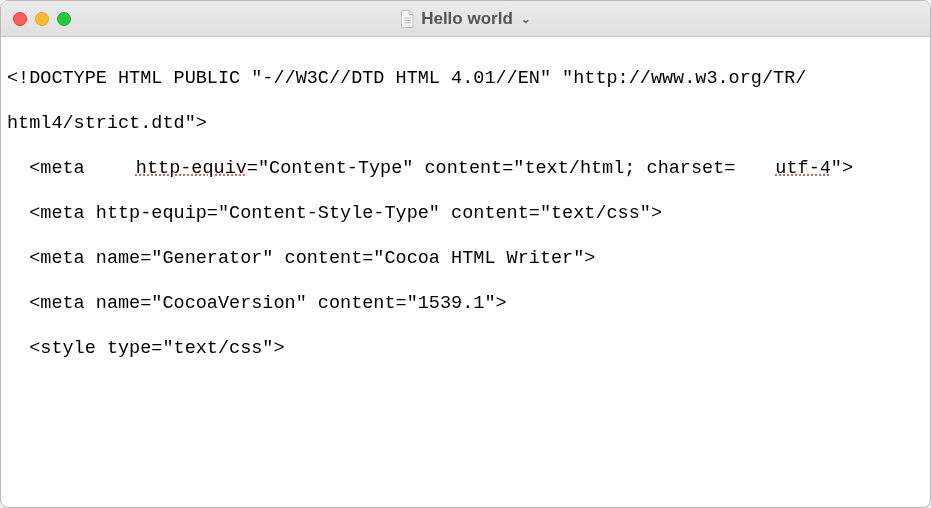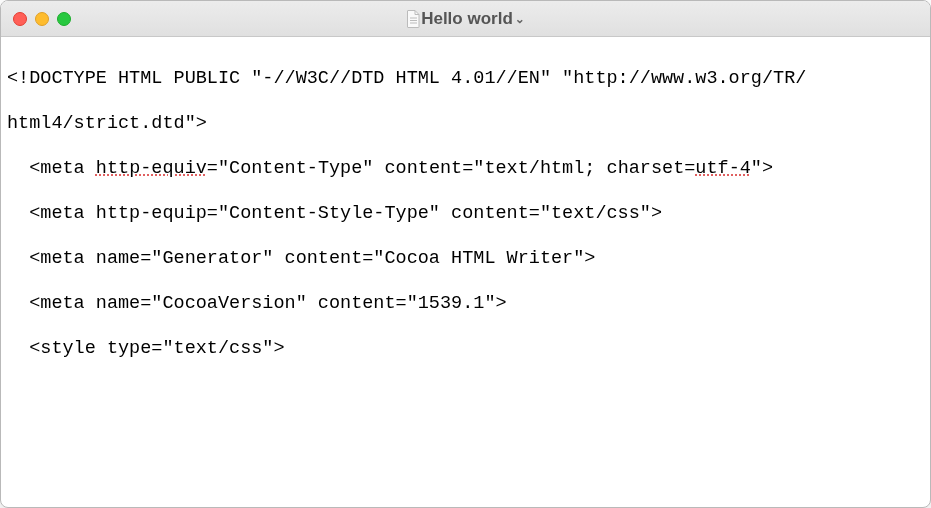--- a/index.html
+++ b/index.html
@@ -46,20 +46,21 @@
   .title-center {
     position: absolute;
     left: 0; right: 0;
     display: flex;
     justify-content: center;
     align-items: center;
     pointer-events: none;
     font-size: 17px;
     font-weight: 600;
     color: #555;
+    gap: 6px;
   }
   .doc-icon {
     width: 15px;
     height: 18px;
     display: inline-flex;
     align-items: center;
     justify-content: center;
     pointer-events: none;
   }
   .chev {
@@ -76,20 +77,21 @@
     color: #000;
     white-space: pre;
     overflow: hidden;
     cursor: text;
   }
   .line { position: relative; }
   .spell {
     text-decoration: underline dotted #e06060;
     text-decoration-thickness: 2px;
     text-underline-offset: 2px;
+    margin-left: 40px;
   }
 </style>
 </head>
 <body>
 
 <div class="window">
   <div class="titlebar">
     <div class="traffic-lights">
       <div class="light red"></div>
       <div class="light yellow"></div>

